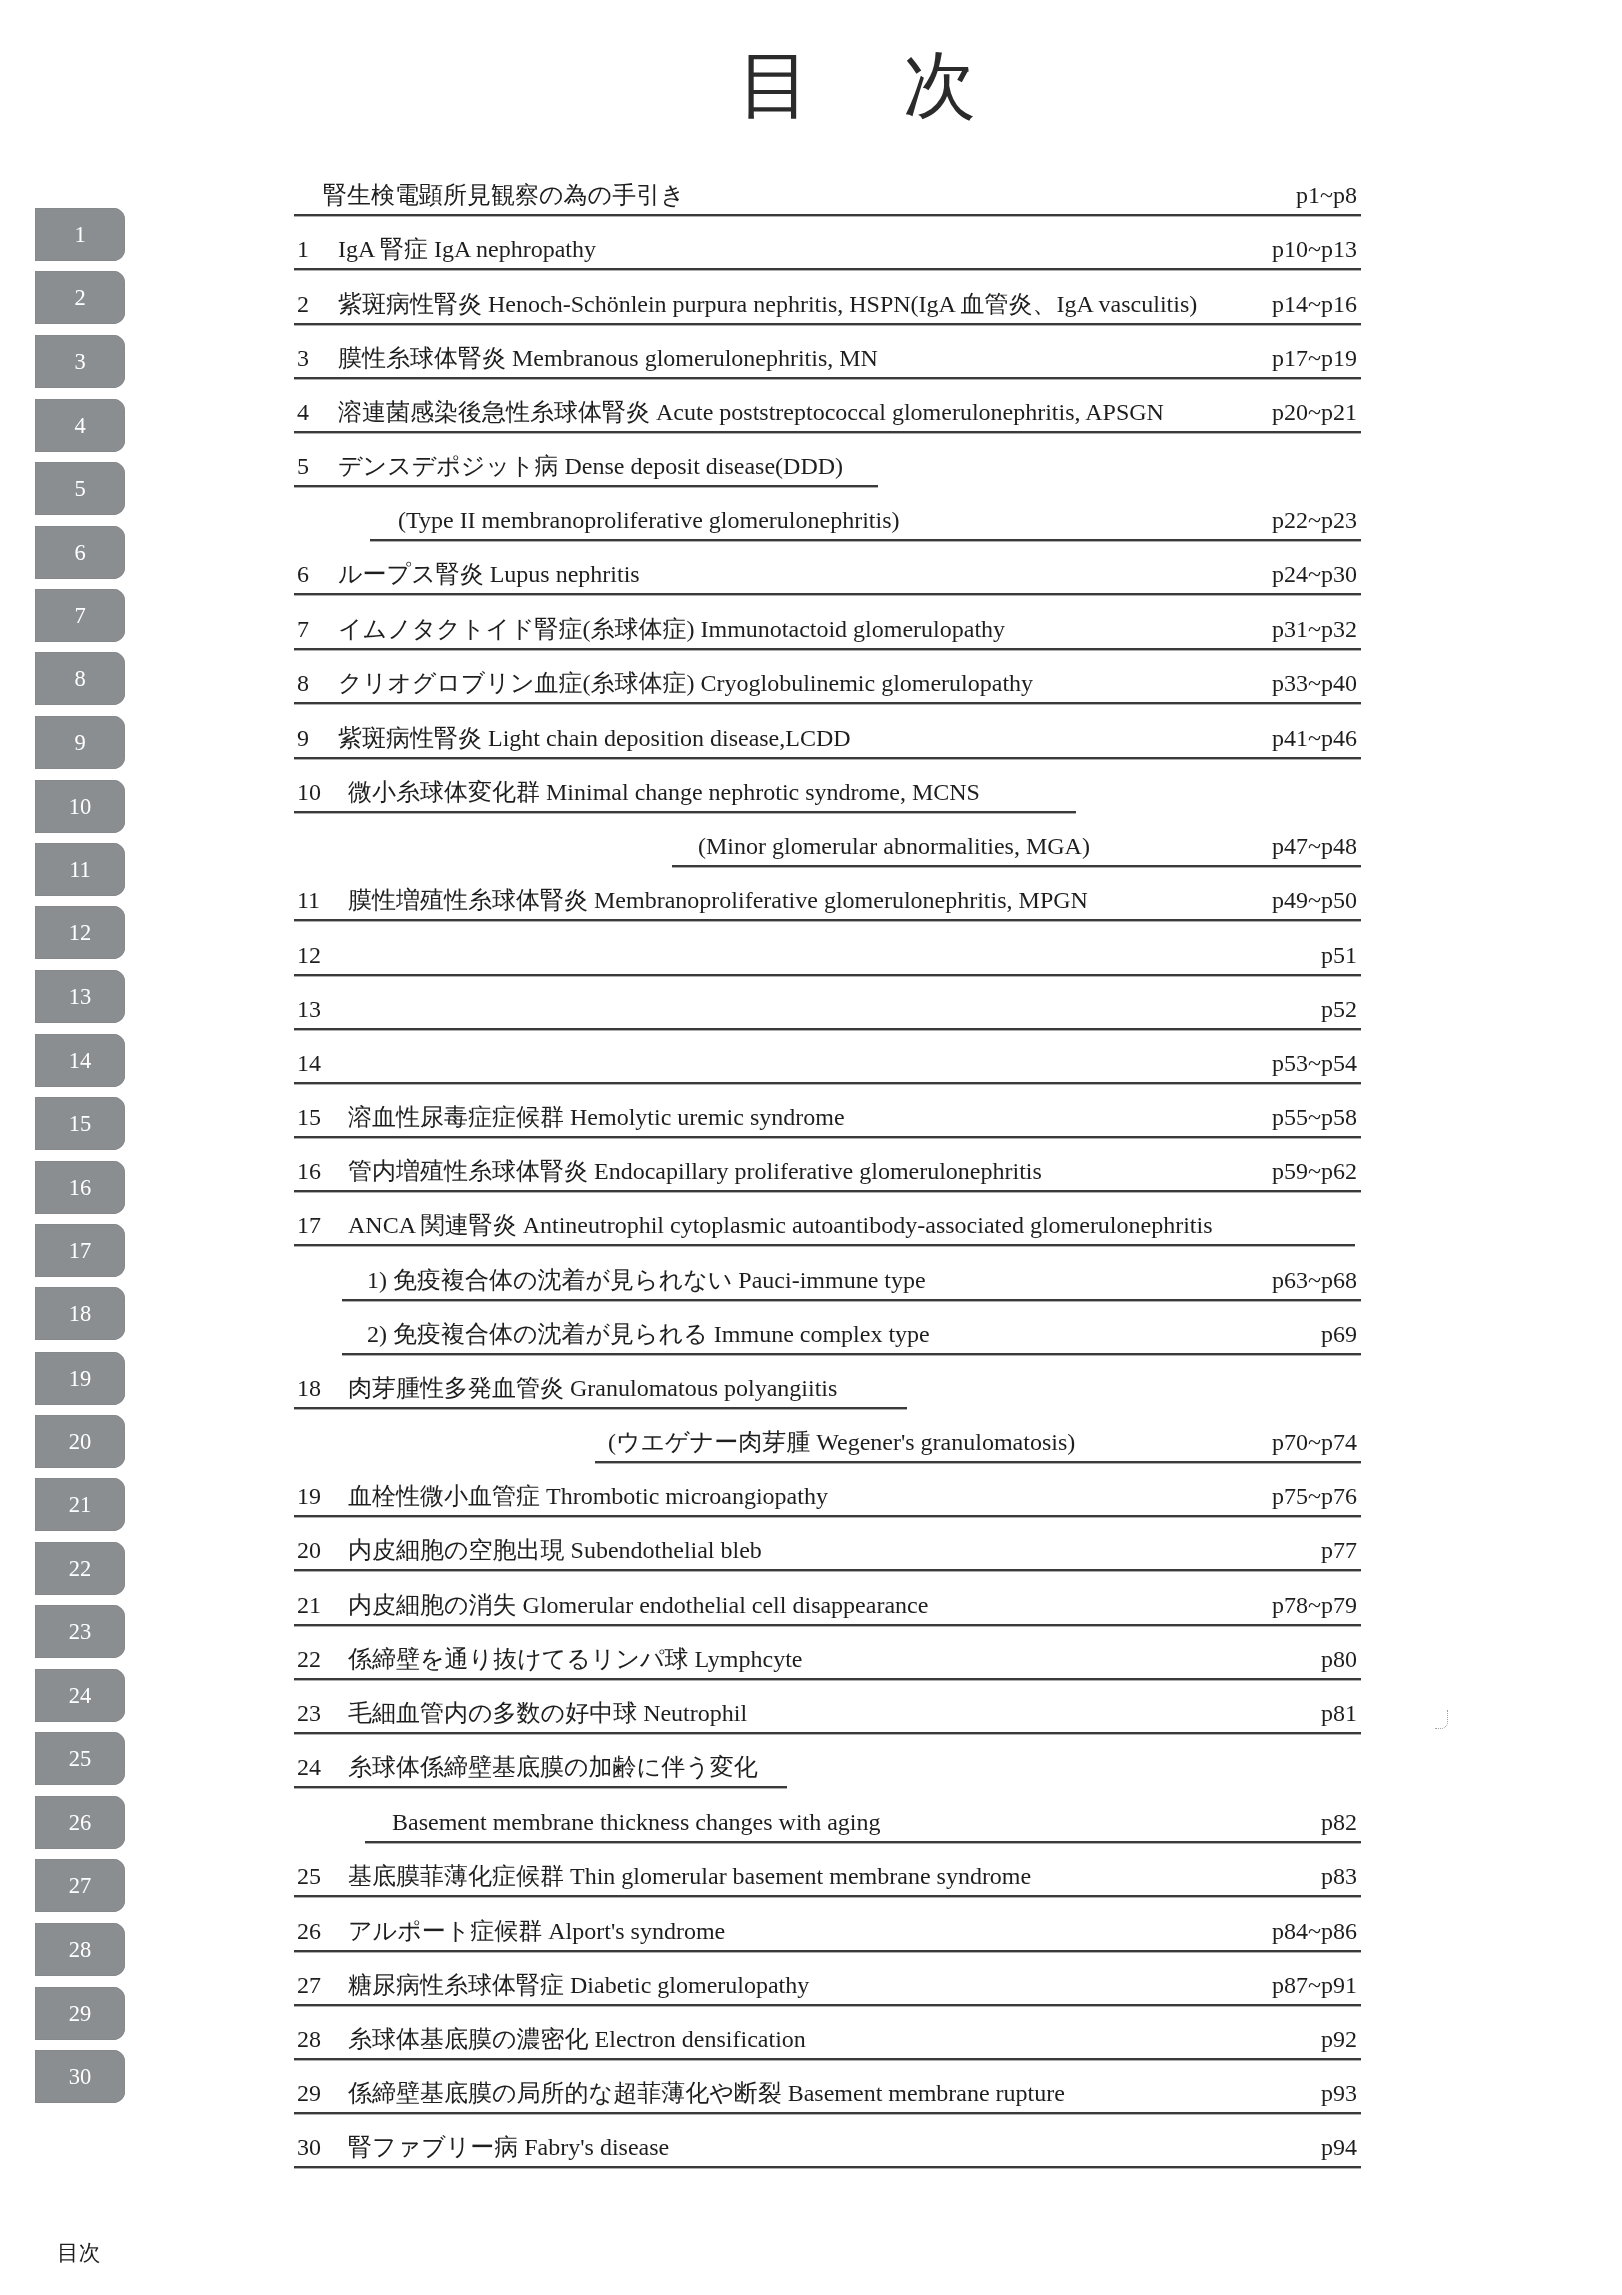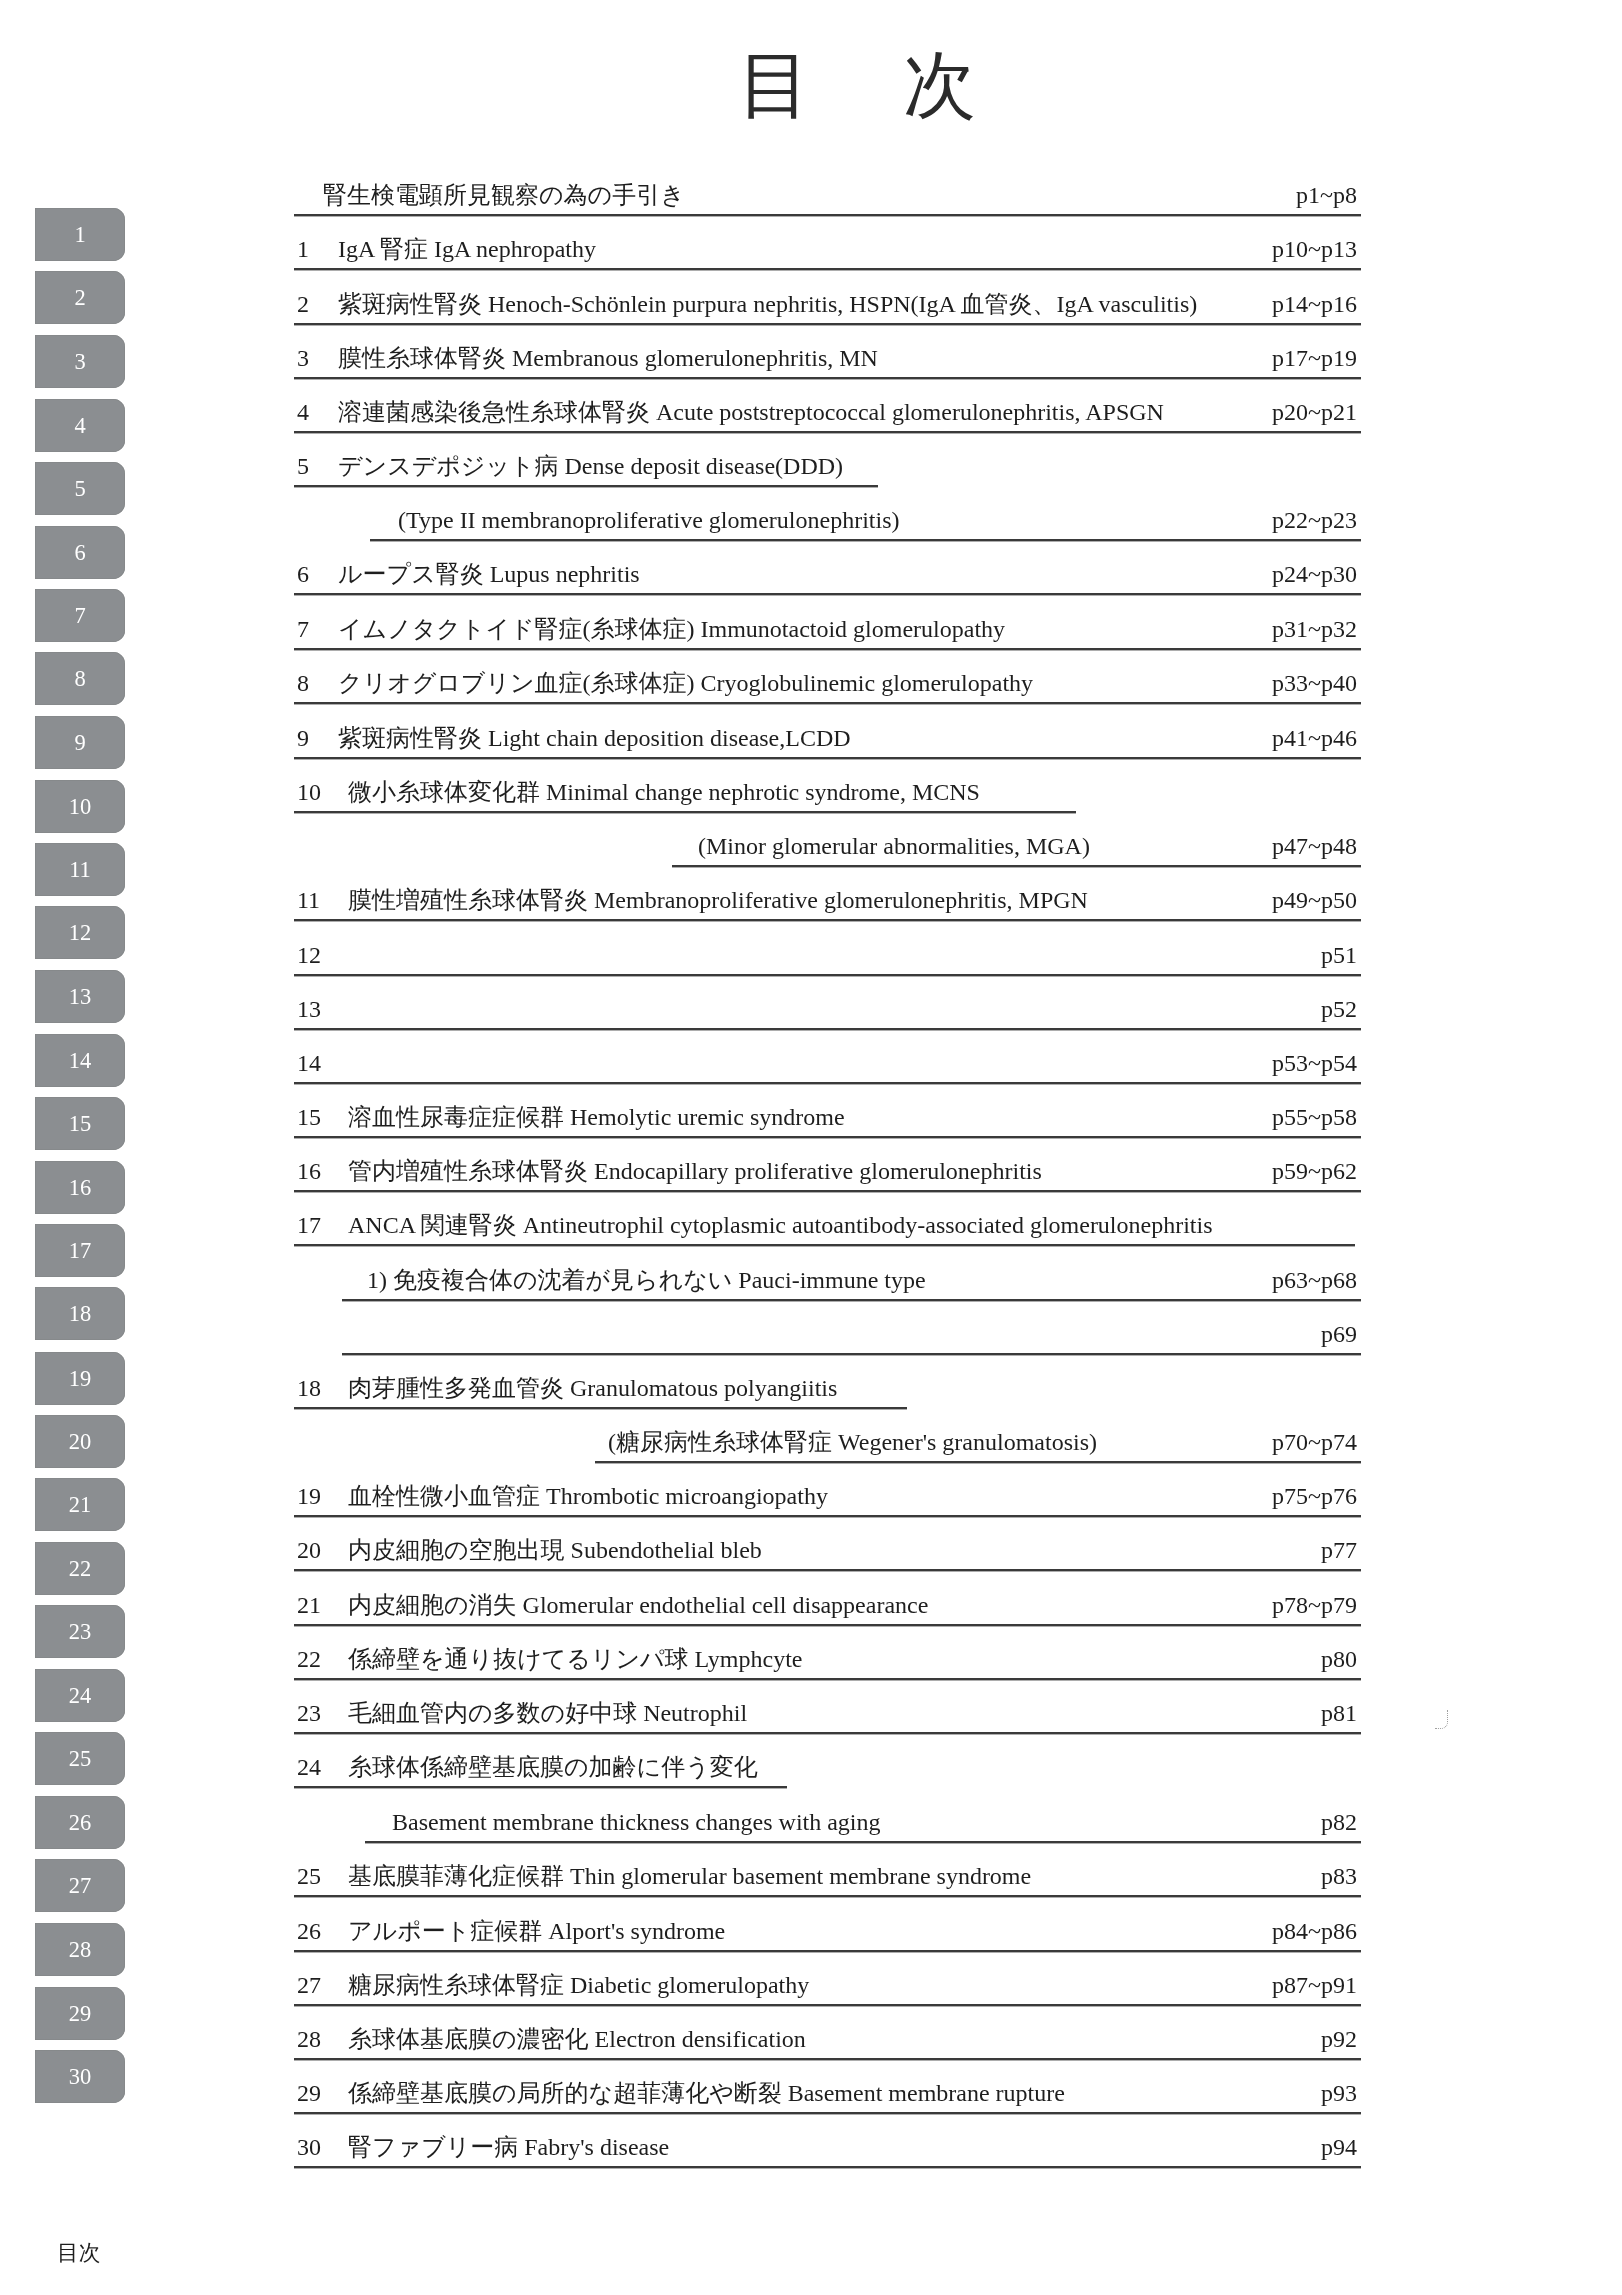--- a/index.html
+++ b/index.html
@@ -197,32 +197,33 @@
       <div class="row-line" style="left: 294px; width: 1061px;"></div>
     </div>
     <div class="toc-row" style="top: 1259px;">
       <span class="row-num"></span>
       <span class="row-text" style="left: 367px;">1) 免疫複合体の沈着が見られない Pauci-immune type</span>
       <span class="row-page">p63~p68</span>
       <div class="row-line" style="left: 342px; width: 1019px;"></div>
     </div>
     <div class="toc-row" style="top: 1313px;">
       <span class="row-num"></span>
+      <span class="row-text" style="left: 367px;">2) 免疫複合体の沈着が見られる Immune complex type</span>
       <span class="row-page">p69</span>
       <div class="row-line" style="left: 342px; width: 1019px;"></div>
     </div>
     <div class="toc-row" style="top: 1367px;">
       <span class="row-num">18</span>
       <span class="row-text" style="left: 348px;">肉芽腫性多発血管炎 Granulomatous polyangiitis</span>
       <span class="row-page"></span>
       <div class="row-line" style="left: 294px; width: 613px;"></div>
     </div>
     <div class="toc-row" style="top: 1421px;">
       <span class="row-num"></span>
-      <span class="row-text" style="left: 608px;">(糖尿病性糸球体腎症 Wegener's granulomatosis)</span>
+      <span class="row-text" style="left: 608px;">(ウエゲナー肉芽腫 Wegener's granulomatosis)</span>
       <span class="row-page">p70~p74</span>
       <div class="row-line" style="left: 595px; width: 766px;"></div>
     </div>
     <div class="toc-row" style="top: 1475px;">
       <span class="row-num">19</span>
       <span class="row-text" style="left: 348px;">血栓性微小血管症 Thrombotic microangiopathy</span>
       <span class="row-page">p75~p76</span>
       <div class="row-line" style="left: 294px; width: 1067px;"></div>
     </div>
     <div class="toc-row" style="top: 1529px;">

